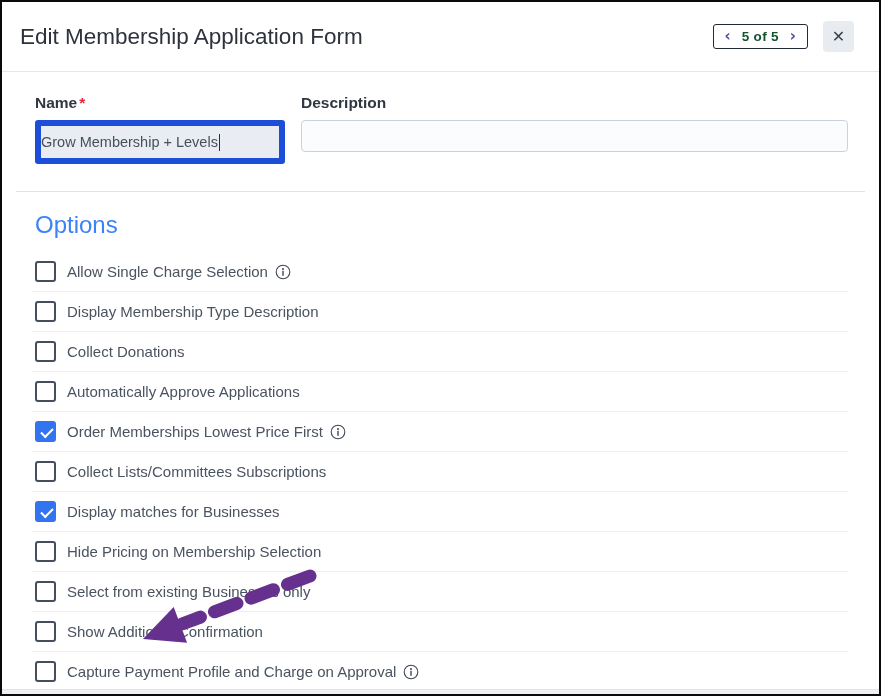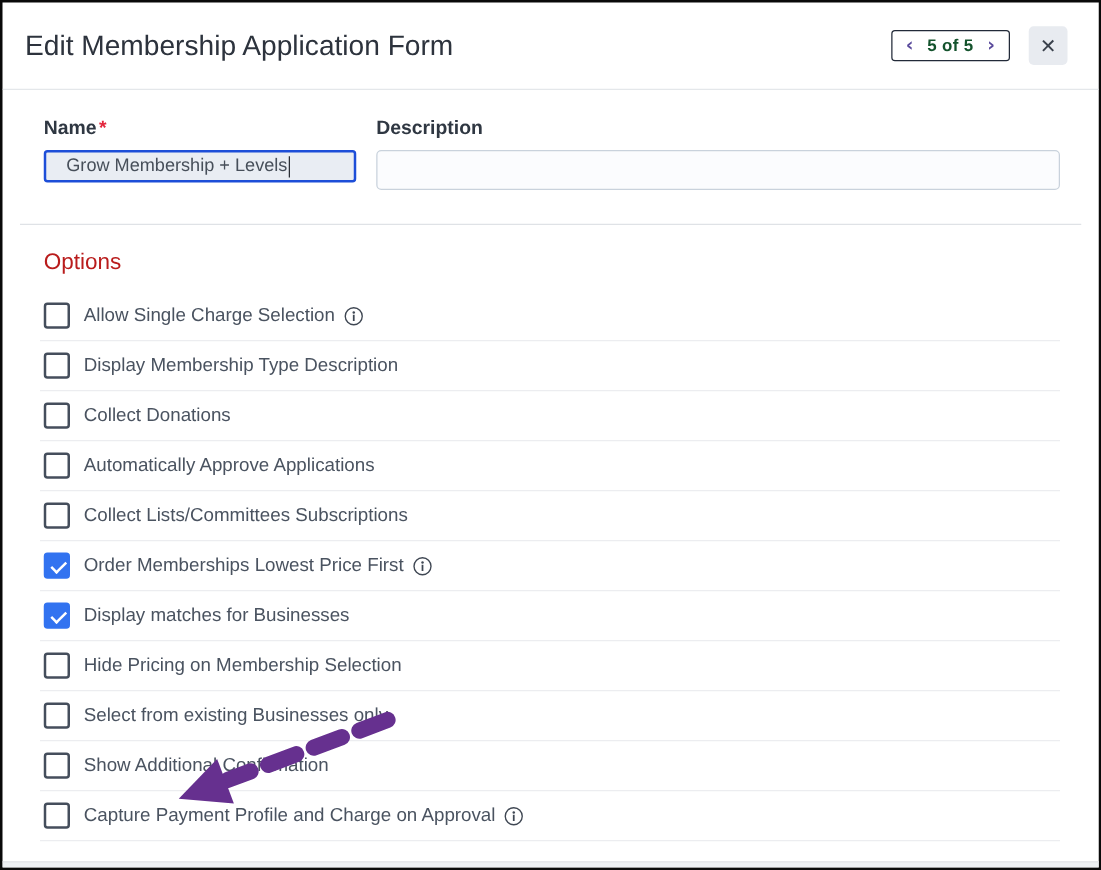--- a/index.html
+++ b/index.html
@@ -67,25 +67,25 @@
   }
   .field-name { width: 250px; flex: none; }
   .field-desc { flex: 1; }
   .field-label {
     font-size: 15.5px; font-weight: 700;
     color: #2f3742;
     margin-bottom: 8px;
   }
   .required-mark { color: #e3263d; margin-left: 2px; font-weight: 700; }
   .input-focused {
-    height: 26px;
-    border: 2px solid #1d4ed8;
+    height: 44px;
+    border: 6px solid #1d4ed8;
     border-radius: 3px;
     background: #e9edf3;
-    padding: 0 16px;
+    padding: 0 0;
     display: flex; align-items: center;
     font-size: 14.5px; color: #474f5a;
     cursor: text;
   }
   .text-caret {
     display: inline-block;
     width: 1px; height: 17px;
     background: #2b2f36;
     margin-left: 1px;
   }
@@ -101,23 +101,23 @@
 
   .section-divider {
     border: none;
     border-top: 1px solid #dfe2e6;
     margin: 27px 14px 0 14px;
   }
 
   
   .options-heading {
     margin: 19px 0 13px 33px;
-    font-size: 18px;
+    font-size: 24px;
     font-weight: 400;
-    color: #b91c1c;
+    color: #3b82f6;
   }
   .options-list { margin: 0 31px 0 30px; }
   .option-row {
     height: 40px;
     display: flex; align-items: center;
     border-bottom: 1px solid #ecedf0;
   }
   .checkbox {
     position: relative;
     width: 21px; height: 21px;
@@ -232,38 +232,38 @@
 
     </div>
 
     <div class="option-row">
       <span class="checkbox"></span>
       <span class="option-label">Automatically Approve Applications</span>
 
     </div>
 
     <div class="option-row">
-      <span class="checkbox"></span>
-      <span class="option-label">Collect Lists/Committees Subscriptions</span>
-
-    </div>
-
-    <div class="option-row">
       <span class="checkbox checked"></span>
       <span class="option-label">Order Memberships Lowest Price First</span>
       <span class="info-icon">
         <svg width="16" height="16" viewBox="0 0 16 16">
           <circle cx="8" cy="8" r="6.8" fill="none" stroke="#3f4753" stroke-width="1.1"></circle>
           <circle cx="8" cy="4.9" r="1" fill="#3f4753"></circle>
           <rect x="7.3" y="6.8" width="1.4" height="5" fill="#3f4753"></rect>
         </svg>
       </span>
     </div>
 
     <div class="option-row">
+      <span class="checkbox"></span>
+      <span class="option-label">Collect Lists/Committees Subscriptions</span>
+
+    </div>
+
+    <div class="option-row">
       <span class="checkbox checked"></span>
       <span class="option-label">Display matches for Businesses</span>
 
     </div>
 
     <div class="option-row">
       <span class="checkbox"></span>
       <span class="option-label">Hide Pricing on Membership Selection</span>
 
     </div>

